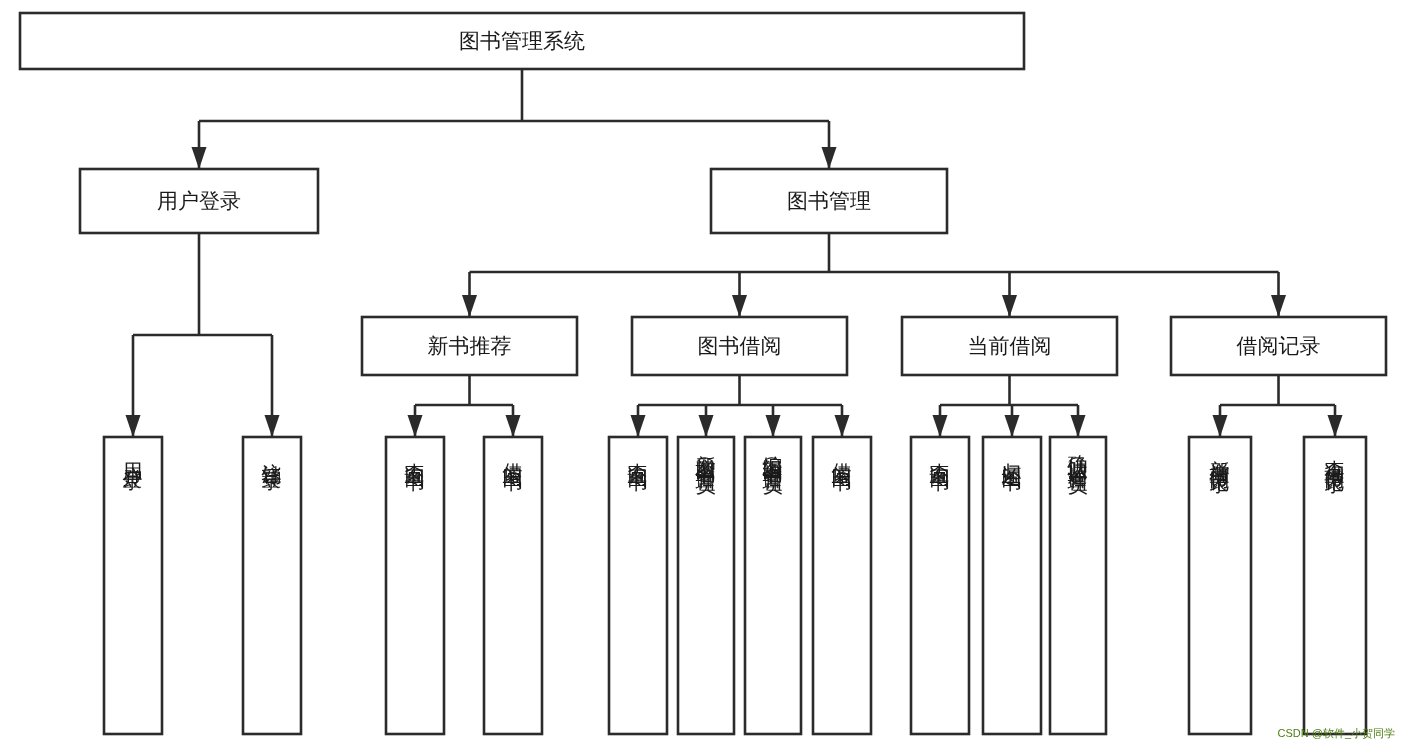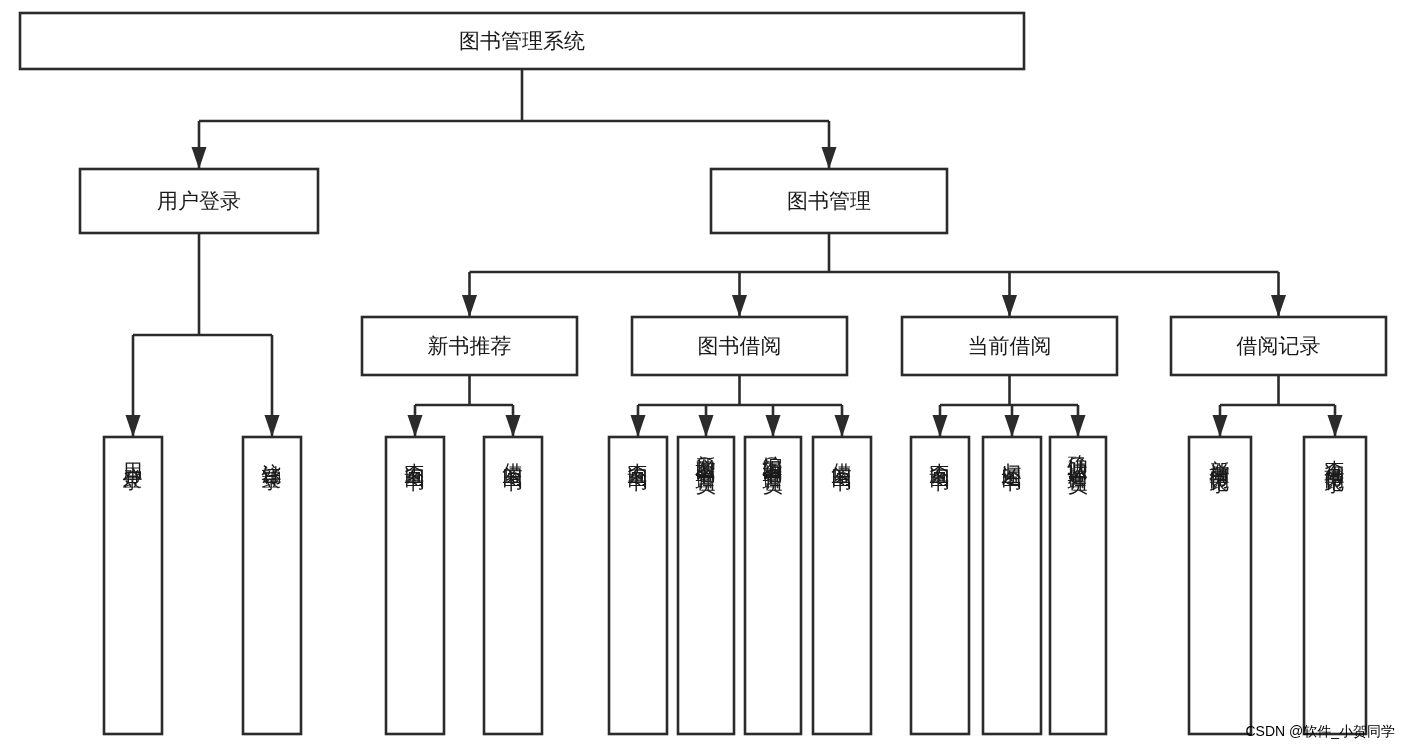--- a/index.html
+++ b/index.html
@@ -54,22 +54,22 @@
     fill: #1a1a1a;
     text-anchor: middle;
     writing-mode: vertical-rl;
     letter-spacing: 3px;
   }
   .watermark-text {
     position: absolute;
     right: 10px;
     bottom: 6px;
     font-family: "Liberation Sans", "DejaVu Sans", sans-serif;
-    font-size: 14px;
-    color: #000000;
+    font-size: 11px;
+    color: #4d7c0f;
     white-space: nowrap;
     user-select: none;
   }
 </style>
 </head>
 <body>
 
 <div id="diagram-root">
   <svg class="flow" viewBox="0 0 1405 747">
     <g id="edges-layer">

